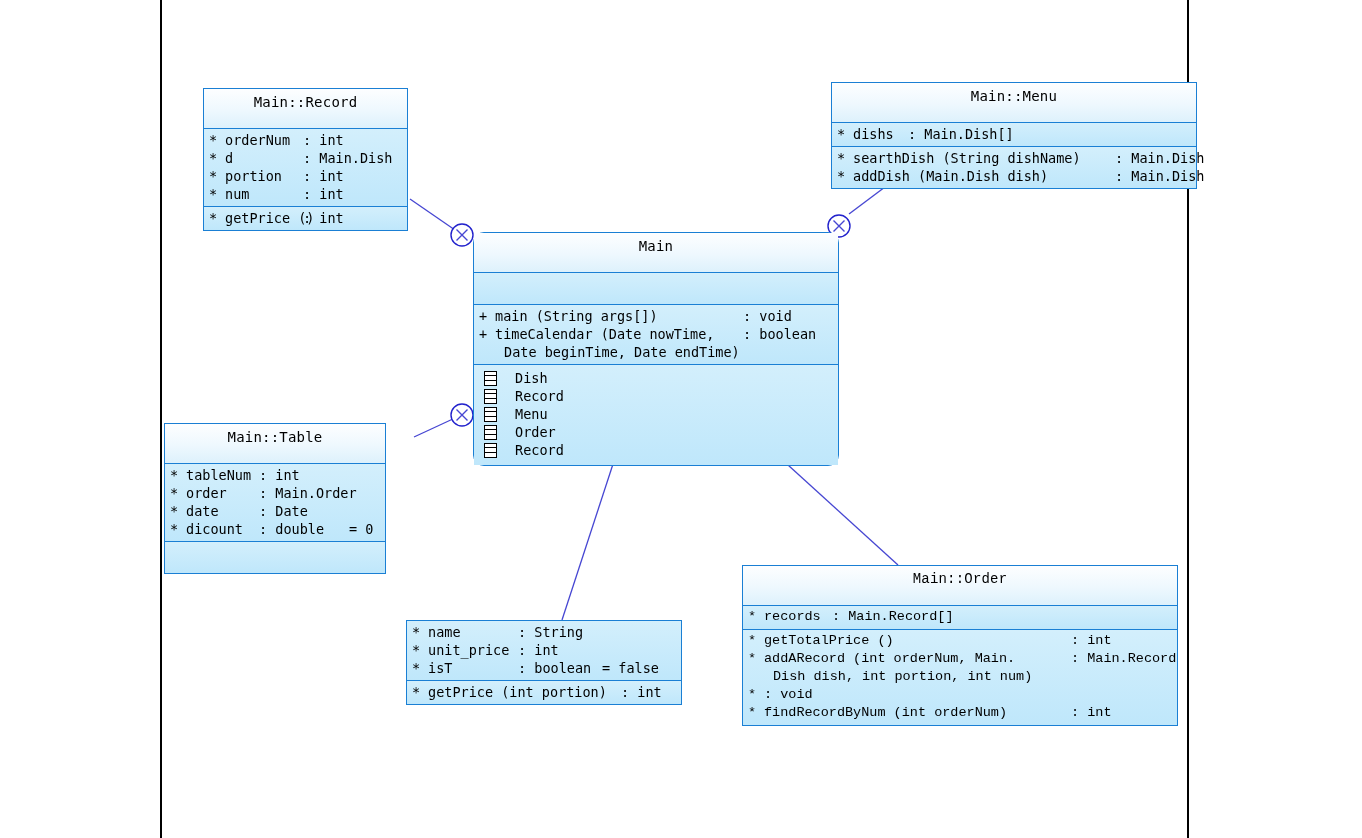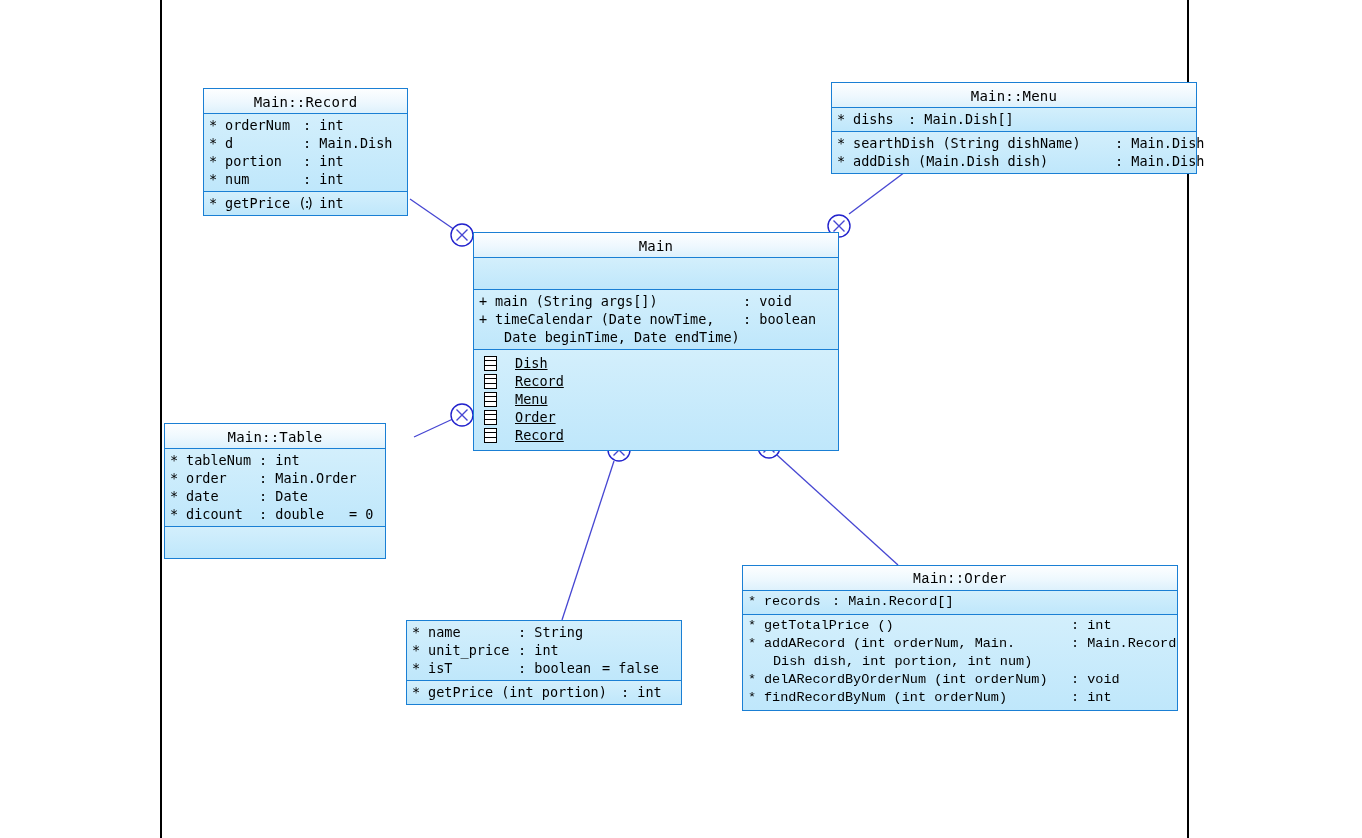--- a/index.html
+++ b/index.html
@@ -41,21 +41,21 @@
     position: absolute;
     box-sizing: border-box;
     border: 1px solid #1a7fd4;
     background: #bfe7fb;
     box-shadow: 0 0 0 0 transparent;
   }
   .uml-title {
     text-align: center;
     font-size: 14px;
     line-height: 1.45;
-    padding: 3px 6px 1px 6px;
+    padding: 3px 6px 16px 6px;
     color: #000000;
     background: linear-gradient(to bottom, #fdfeff 0%, #eef8fe 55%, #ddf1fc 100%);
     border-bottom: 1px solid #1a7fd4;
     white-space: nowrap;
     letter-spacing: 0.2px;
   }
   .uml-compartment {
     border-bottom: 1px solid #1a7fd4;
     background: linear-gradient(to bottom, #d3effc 0%, #bfe7fb 100%);
     padding: 2px 0 3px 0;
@@ -100,21 +100,21 @@
     box-sizing: border-box;
     border: 1px solid #000000;
     background:
       linear-gradient(to bottom,
         #ffffff 0px, #ffffff 3px,
         #000000 3px, #000000 4px,
         #ffffff 4px, #ffffff 8px,
         #000000 8px, #000000 9px,
         #ffffff 9px, #ffffff 13px);
   }
-  .nested-label { white-space: pre; text-decoration: underline; }
+  .nested-label { white-space: pre; }
 </style>
 </head>
 <body>
 
 <div id="canvas">
 
   <div class="page-rule" id="page-rule-left"></div>
   <div class="page-rule" id="page-rule-right"></div>
 
   <svg id="connector-layer" width="1362" height="838" viewBox="0 0 1362 838">
@@ -197,21 +197,21 @@
         <span class="mtype">: Main.Dish</span>
       </div>
       <div class="uml-row">
         <span class="vis">*</span>
         <span class="mname" style="width:262px">addDish (Main.Dish dish)</span>
         <span class="mtype">: Main.Dish</span>
       </div>
     </div>
   </div>
 
-  <div class="uml-class" style="left:473px; top:232px; width:366px;">
+  <div class="uml-class" style="left:473px; top:232px; width:366px;border-radius:11px;">
     <div class="uml-title">Main</div>
     <div class="uml-compartment empty"></div>
     <div class="uml-compartment">
       <div class="uml-row">
         <span class="vis">+</span>
         <span class="mname" style="width:248px">main (String args[])</span>
         <span class="mtype">: void</span>
       </div>
       <div class="uml-row">
         <span class="vis">+</span>
@@ -327,21 +327,20 @@
         <span class="vis">*</span>
         <span class="mname" style="width:307px">addARecord (int orderNum, Main.</span>
         <span class="mtype">: Main.Record</span>
       </div>
       <div class="uml-row">
         <span class="vis"></span>
         <span class="cont" style="padding-left:9px">Dish dish, int portion, int num)</span>
       </div>
       <div class="uml-row">
         <span class="vis">*</span>
-        <span class="mname" style="width:307px">delARecordByOrderNum (int orderNum)</span>
         <span class="mtype">: void</span>
       </div>
       <div class="uml-row">
         <span class="vis">*</span>
         <span class="mname" style="width:307px">findRecordByNum (int orderNum)</span>
         <span class="mtype">: int</span>
       </div>
     </div>
   </div>
 

